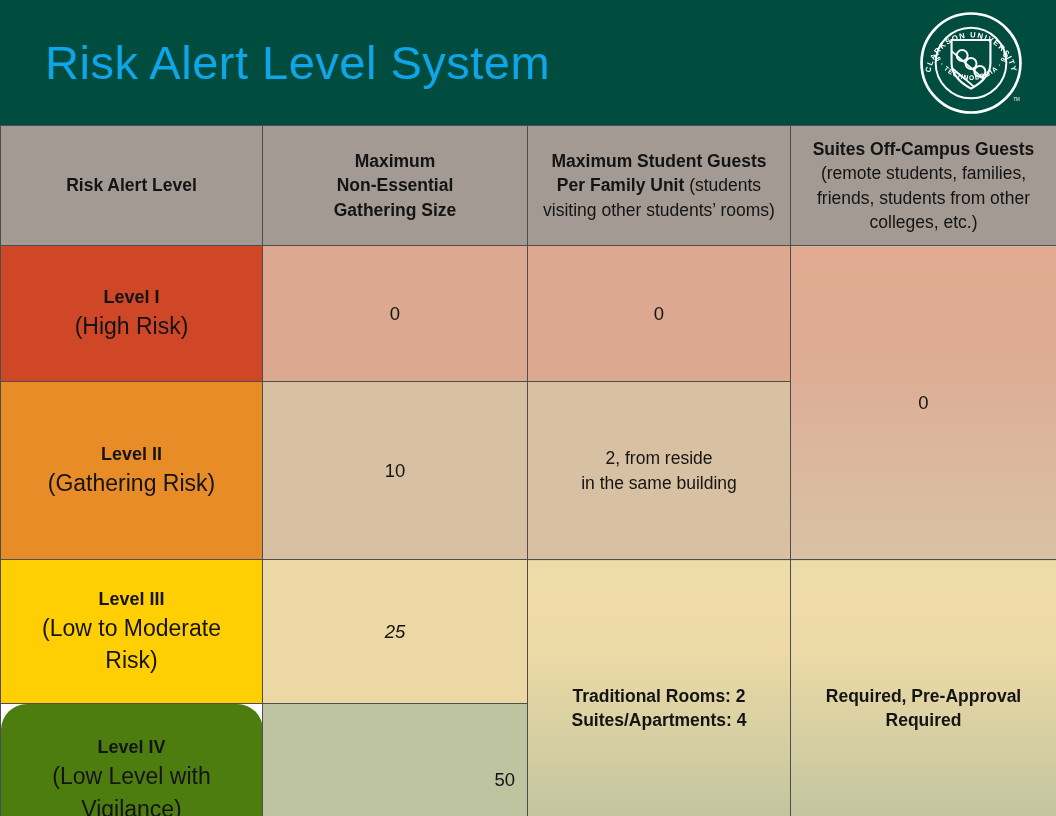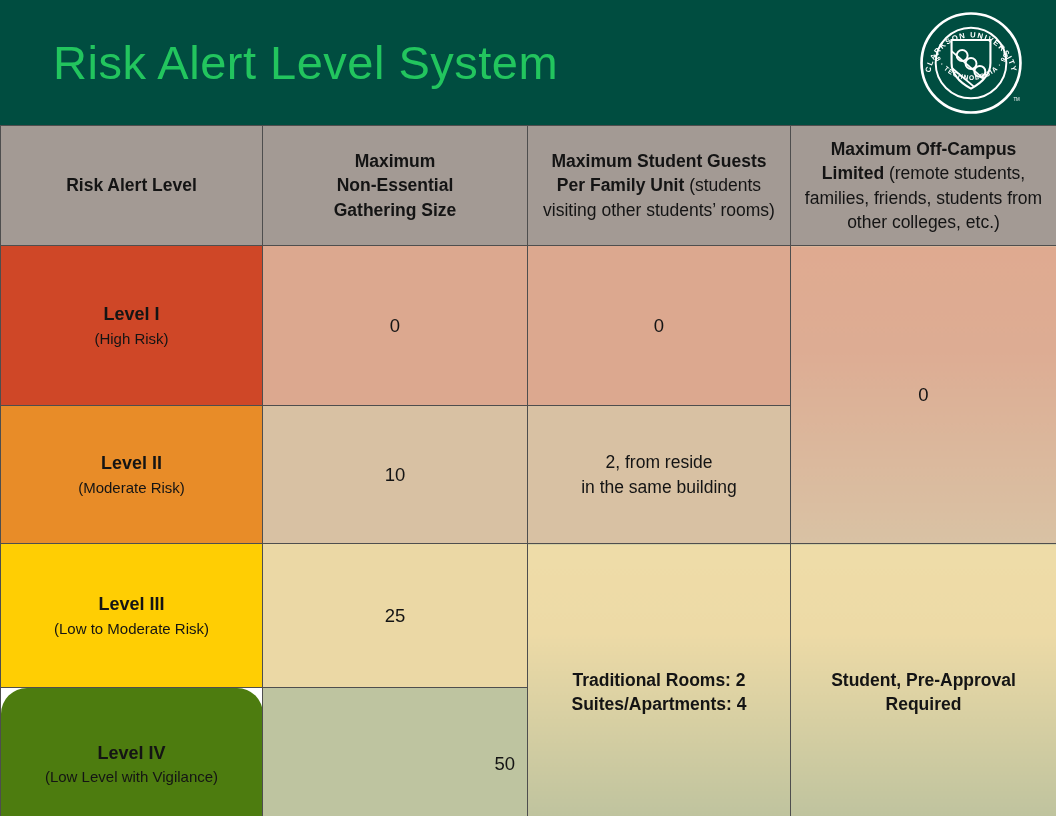--- a/index.html
+++ b/index.html
@@ -14,22 +14,22 @@
   .topbar {
     height: 125px;
     background: #004D40;
     display: flex;
     align-items: center;
     justify-content: space-between;
     padding: 0 32px 0 45px;
     box-sizing: border-box;
   }
   .page-title {
-    margin: 8px;
-    color: #22c55e;
+    margin: 0;
+    color: #0ea5e9;
     font-size: 47px;
     font-weight: 500;
     letter-spacing: 0.5px;
     white-space: nowrap;
   }
   .logo svg { width: 106px; height: 106px; display: block; }
 
   
   .table-wrap { height: 691px; overflow: hidden; }
   table {
@@ -49,28 +49,28 @@
   th {
     background: #A39A94;
     font-weight: bold;
     font-size: 17.5px;
   }
   th .note { font-weight: normal; }
 
   td.num { font-size: 18.5px; }
 
   .lvl .name { font-weight: bold; font-size: 18px; }
-  .lvl .risk { font-size: 15px; }
+  .lvl .risk { font-size: 23px; }
 
   .lvl1 { background: #CF4727; }
   .bg1  { background: #DCA88F; }
   .lvl2 { background: #E88C28; }
   .bg2  { background: #D8C1A3; }
   .lvl3 { background: #FFCE03; margin-left: 8px; }
-  .bg3  { background: #EBD8A5; }
+  .bg3  { background: #EBD8A5; font-style: italic; }
   .lvl4 { background: #4d7c0f; border-radius: 26px; }
   .bg4  { background: #BEC4A0; text-align: right; }
 
   .grad12 { background: linear-gradient(180deg, #DFAA90 0%, #DDAC93 35%, #D9C2A4 100%); }
   .grad34 { background: linear-gradient(180deg, #EEDCA8 0%, #EDDAA6 30%, #B9C09D 100%); font-weight: bold; }
 </style>
 </head>
 <body>
 
 <header class="topbar">
@@ -121,59 +121,59 @@
       <th>
         <div>Maximum</div>
         <div>Non-Essential</div>
         <div>Gathering Size</div>
       </th>
       <th>
         <span>Maximum Student Guests Per Family Unit</span>
         <span class="note">(students visiting other students’ rooms)</span>
       </th>
       <th>
-        <span>Maximum Off-Campus Limited</span>
+        <span>Suites Off-Campus Guests</span>
         <span class="note">(remote students, families, friends, students from other colleges, etc.)</span>
       </th>
     </tr>
 
-    <tr style="height:160px">
+    <tr style="height:136px">
       <td class="lvl lvl1">
         <div class="name">Level I</div>
         <div class="risk">(High Risk)</div>
       </td>
       <td class="num bg1">0</td>
       <td class="num bg1">0</td>
       <td class="num grad12" rowspan="2">0</td>
     </tr>
 
-    <tr style="height:138px">
+    <tr style="height:178px">
       <td class="lvl lvl2">
         <div class="name">Level II</div>
-        <div class="risk">(Moderate Risk)</div>
+        <div class="risk">(Gathering Risk)</div>
       </td>
       <td class="num bg2">10</td>
       <td class="bg2">
         <div>2, from reside</div>
         <div>in the same building</div>
       </td>
     </tr>
 
     <tr style="height:144px">
       <td class="lvl lvl3">
         <div class="name">Level III</div>
         <div class="risk">(Low to Moderate Risk)</div>
       </td>
       <td class="num bg3">25</td>
       <td class="grad34" rowspan="2">
         <div>Traditional Rooms: 2</div>
         <div>Suites/Apartments: 4</div>
       </td>
       <td class="grad34" rowspan="2">
-        <div>Student, Pre-Approval</div>
+        <div>Required, Pre-Approval</div>
         <div>Required</div>
       </td>
     </tr>
 
     <tr style="height:153px">
       <td class="lvl lvl4">
         <div class="name">Level IV</div>
         <div class="risk">(Low Level with Vigilance)</div>
       </td>
       <td class="num bg4">50</td>

